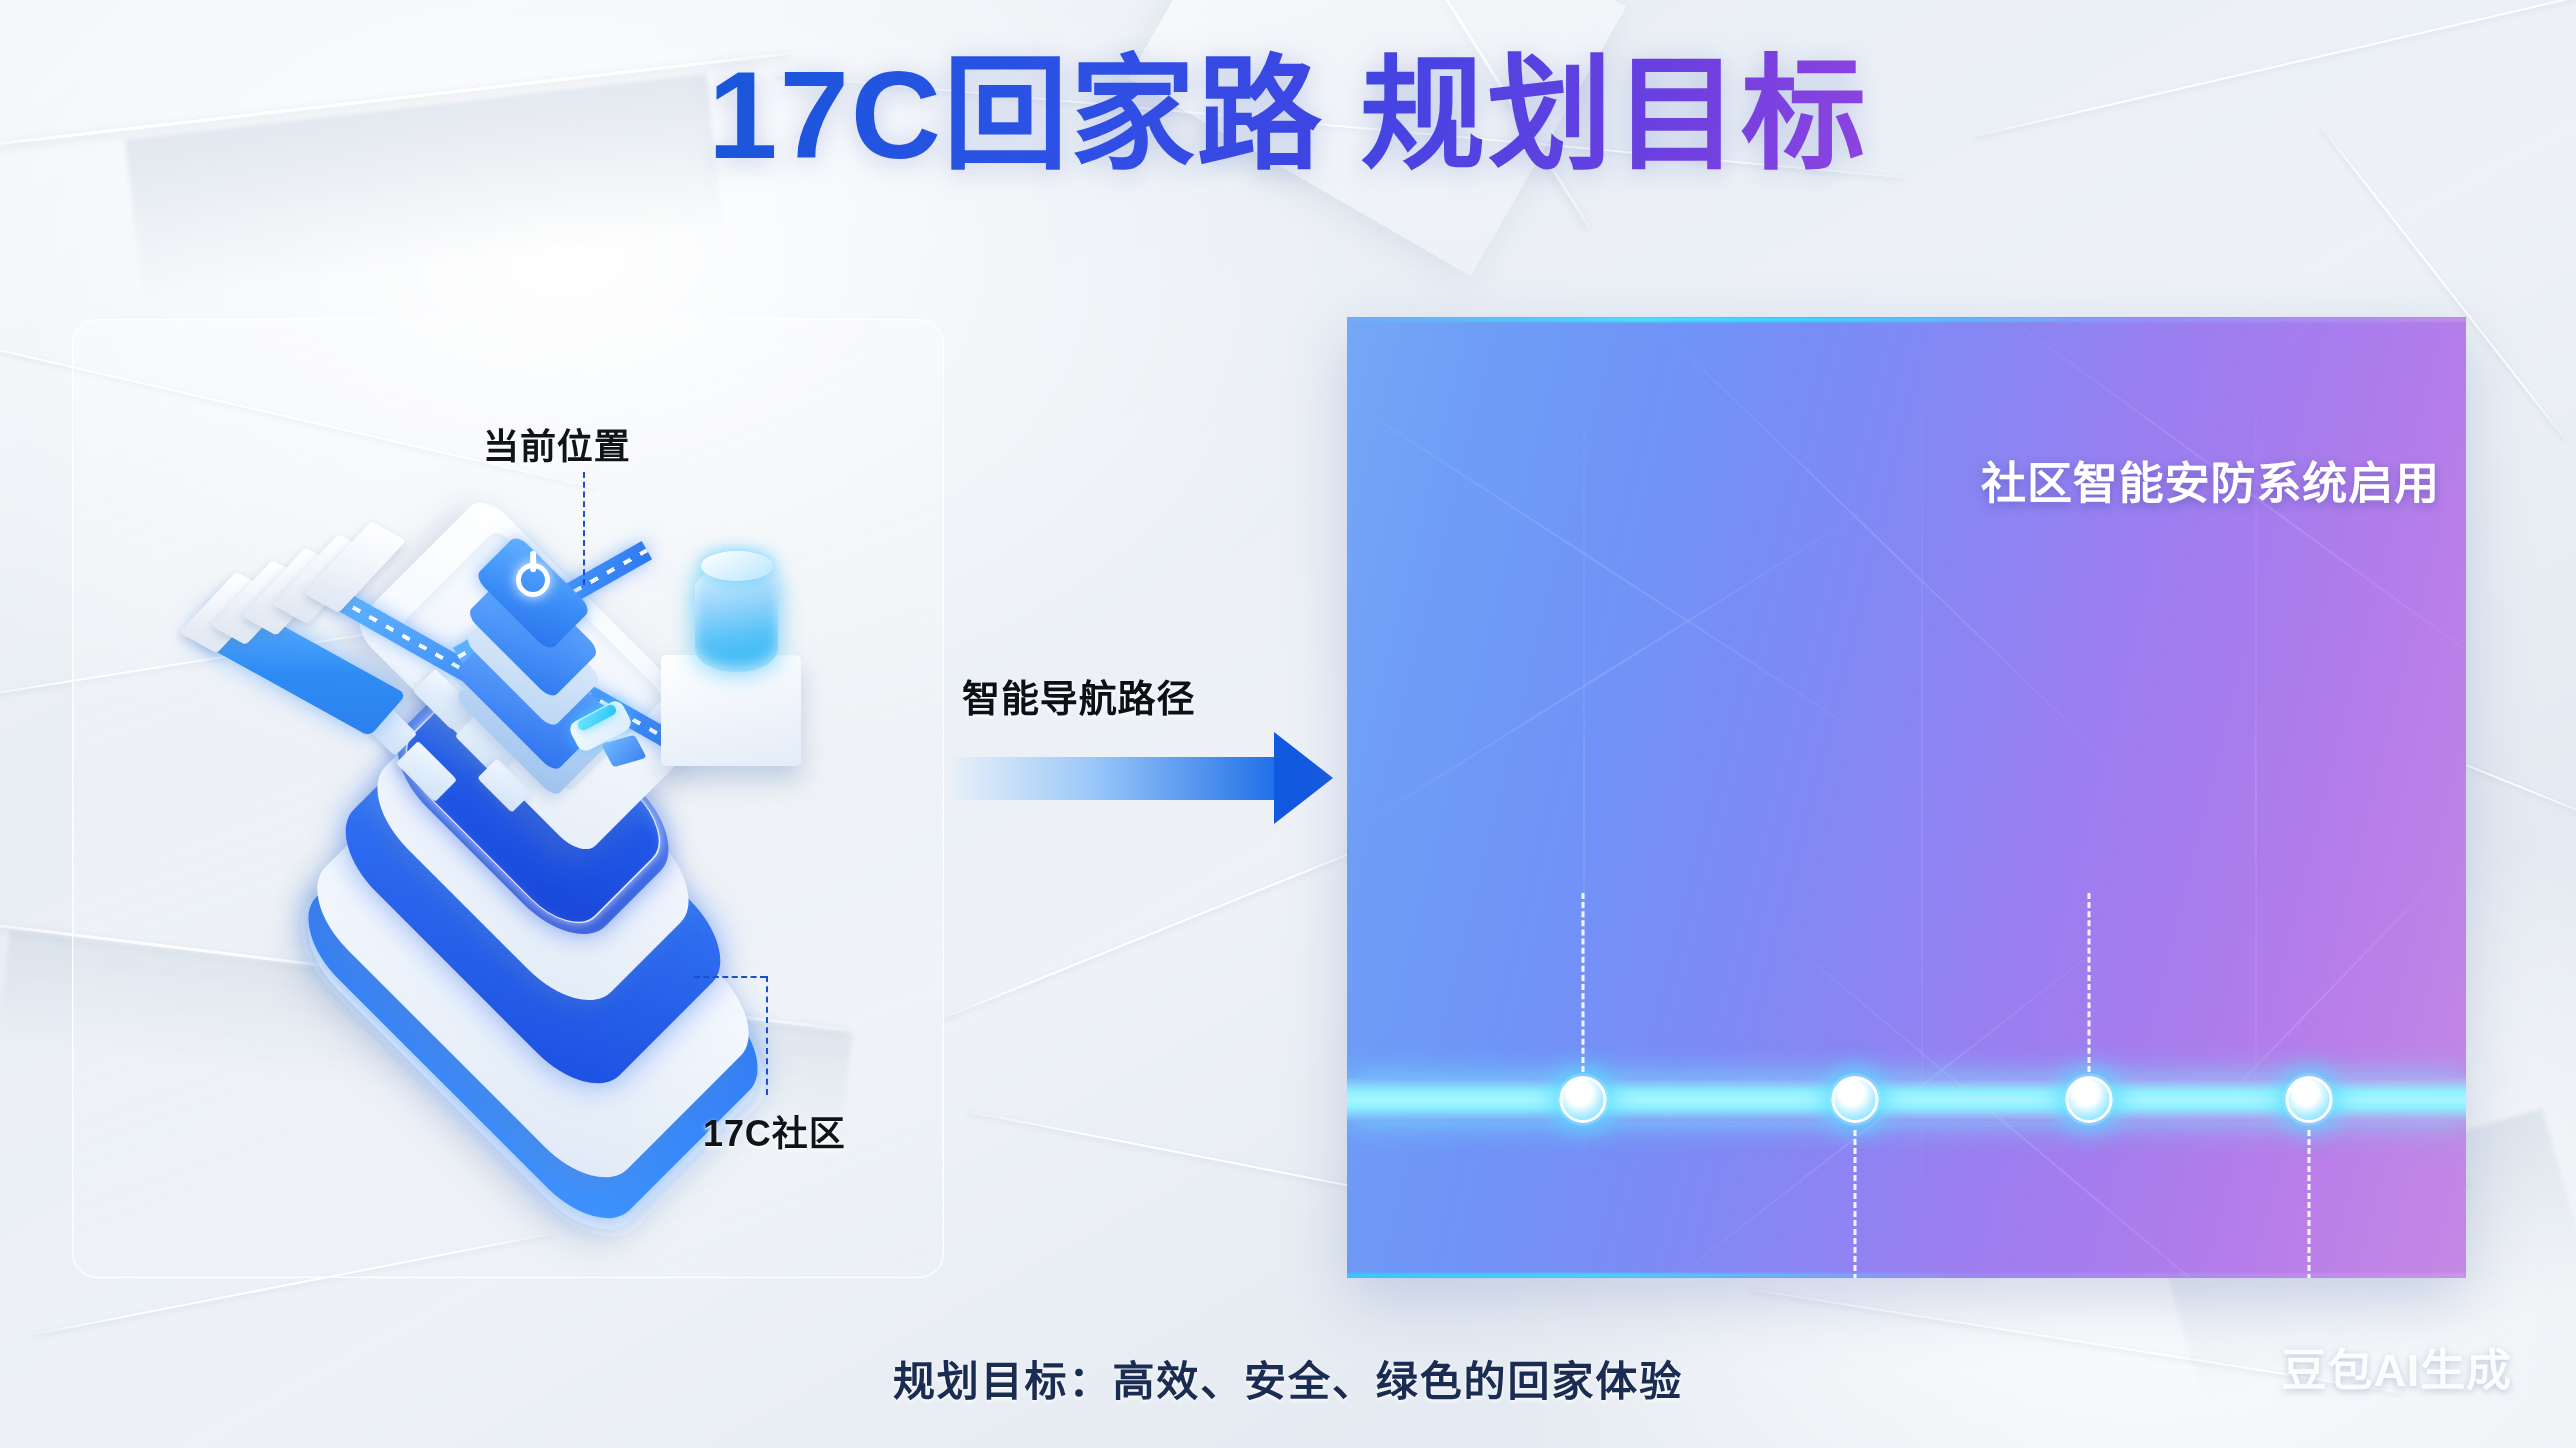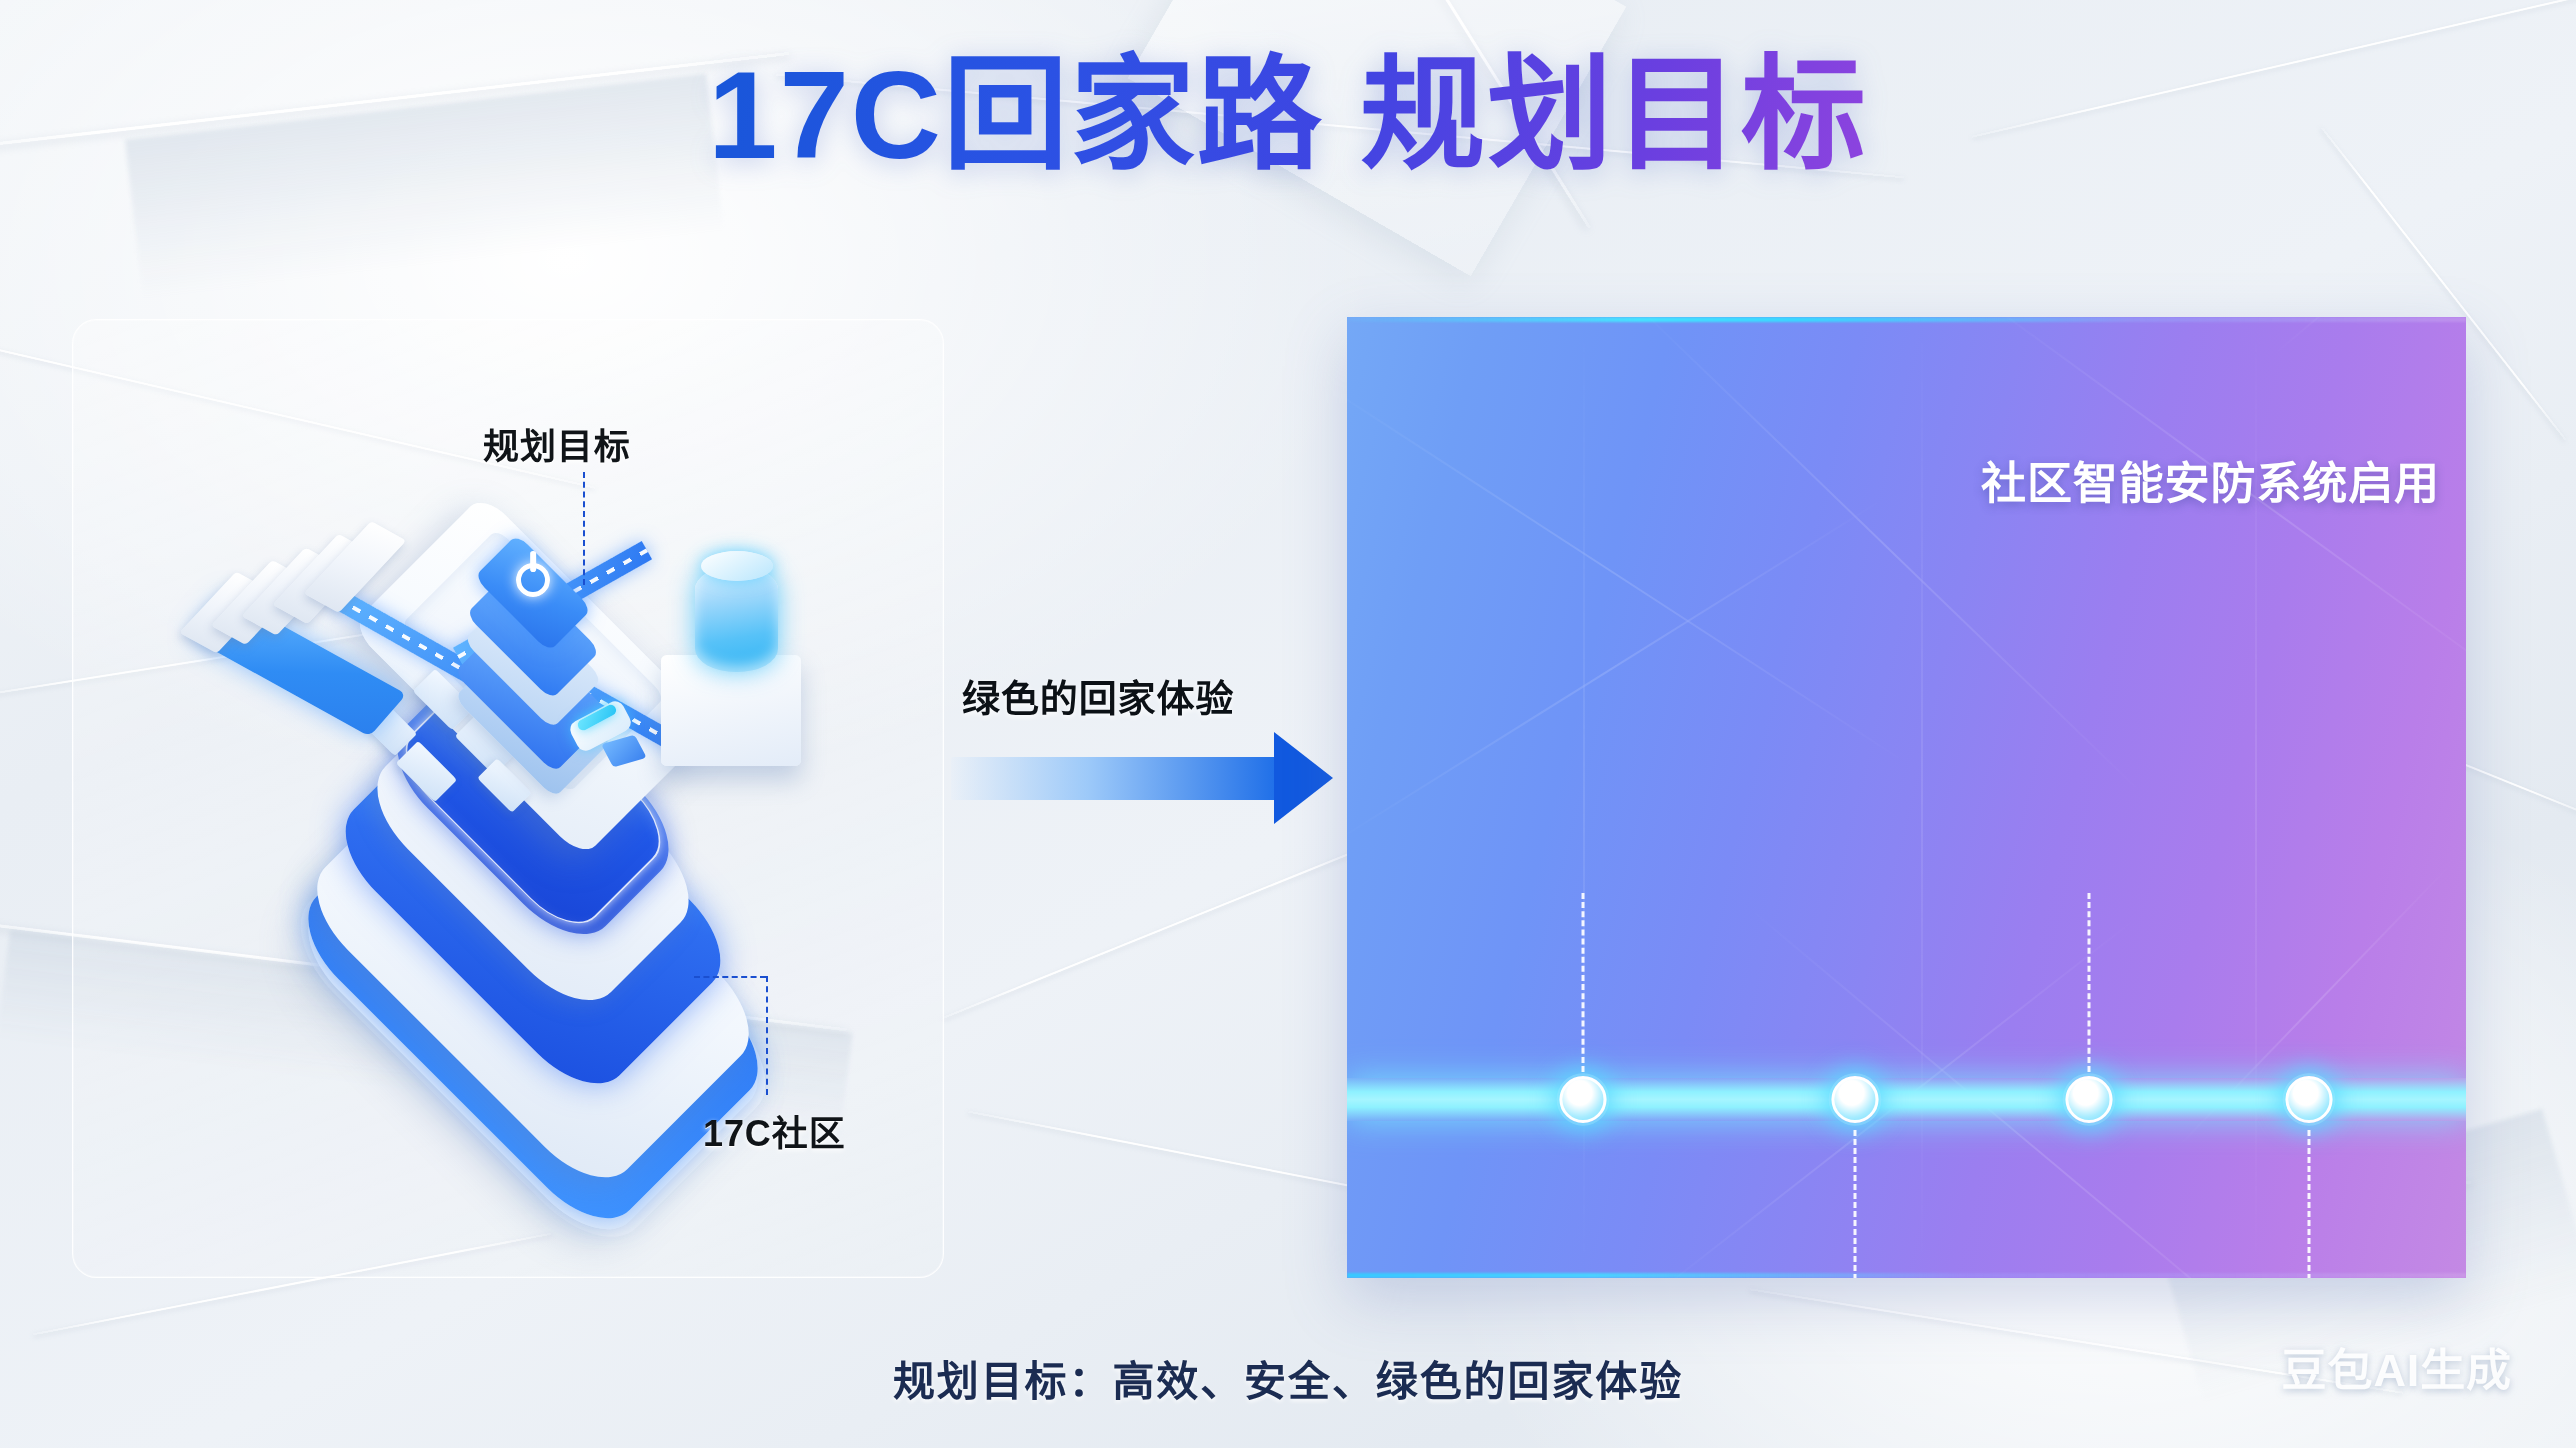--- a/index.html
+++ b/index.html
@@ -419,28 +419,28 @@
 
     <div class="cyl-base" style="left:562px; top:183px; width:140px; height:111px; transform:rotate(0deg);"></div>
     <div class="cyl" style="left:596px; top:94px; width:83px; height:106px;"></div>
     <div class="cyl-top" style="left:602px; top:79px; width:72px; height:30px;"></div>
 
     <div class="car-body" style="left:472px; top:238px; width:59px; height:32px; transform:rotate(-28deg);"></div>
     <div class="car-accent" style="left:477px; top:240px; width:42px; height:11.3px; transform:rotate(-28deg);"></div>
     <div class="car-tail" style="left:508px; top:266px; width:34px; height:26.4px; transform:rotate(-28deg) skewY(12deg);"></div>
   </div>
 
-  <div class="callout" style="left:483px; top:417px;">规划目标</div>
+  <div class="callout" style="left:483px; top:417px;">当前位置</div>
   <div class="leader" style="left:583px; top:472px; height:113px;"></div>
 
   <div class="callout" style="left:703px; top:1104px;">17C社区</div>
   <div class="leader h" style="left:694px; top:976px; width:72px;"></div>
   <div class="leader" style="left:766px; top:976px; height:119px;"></div>
 
-  <div class="arrow-label" style="left:962px; top:668px;">绿色的回家体验</div>
+  <div class="arrow-label" style="left:962px; top:668px;">智能导航路径</div>
   <div class="arrow-shaft" style="left:951px; top:757px; width:326px;"></div>
   <div class="arrow-head" style="left:1274px; top:732px;"></div>
 
   <div class="panel">
     <div class="panel-topglow"></div>
     <div class="panel-botglow"></div>
 
     <div class="panel-facets">
       <div class="pcol" style="left:236px;"></div>
       <div class="pcol" style="left:574px;"></div>

